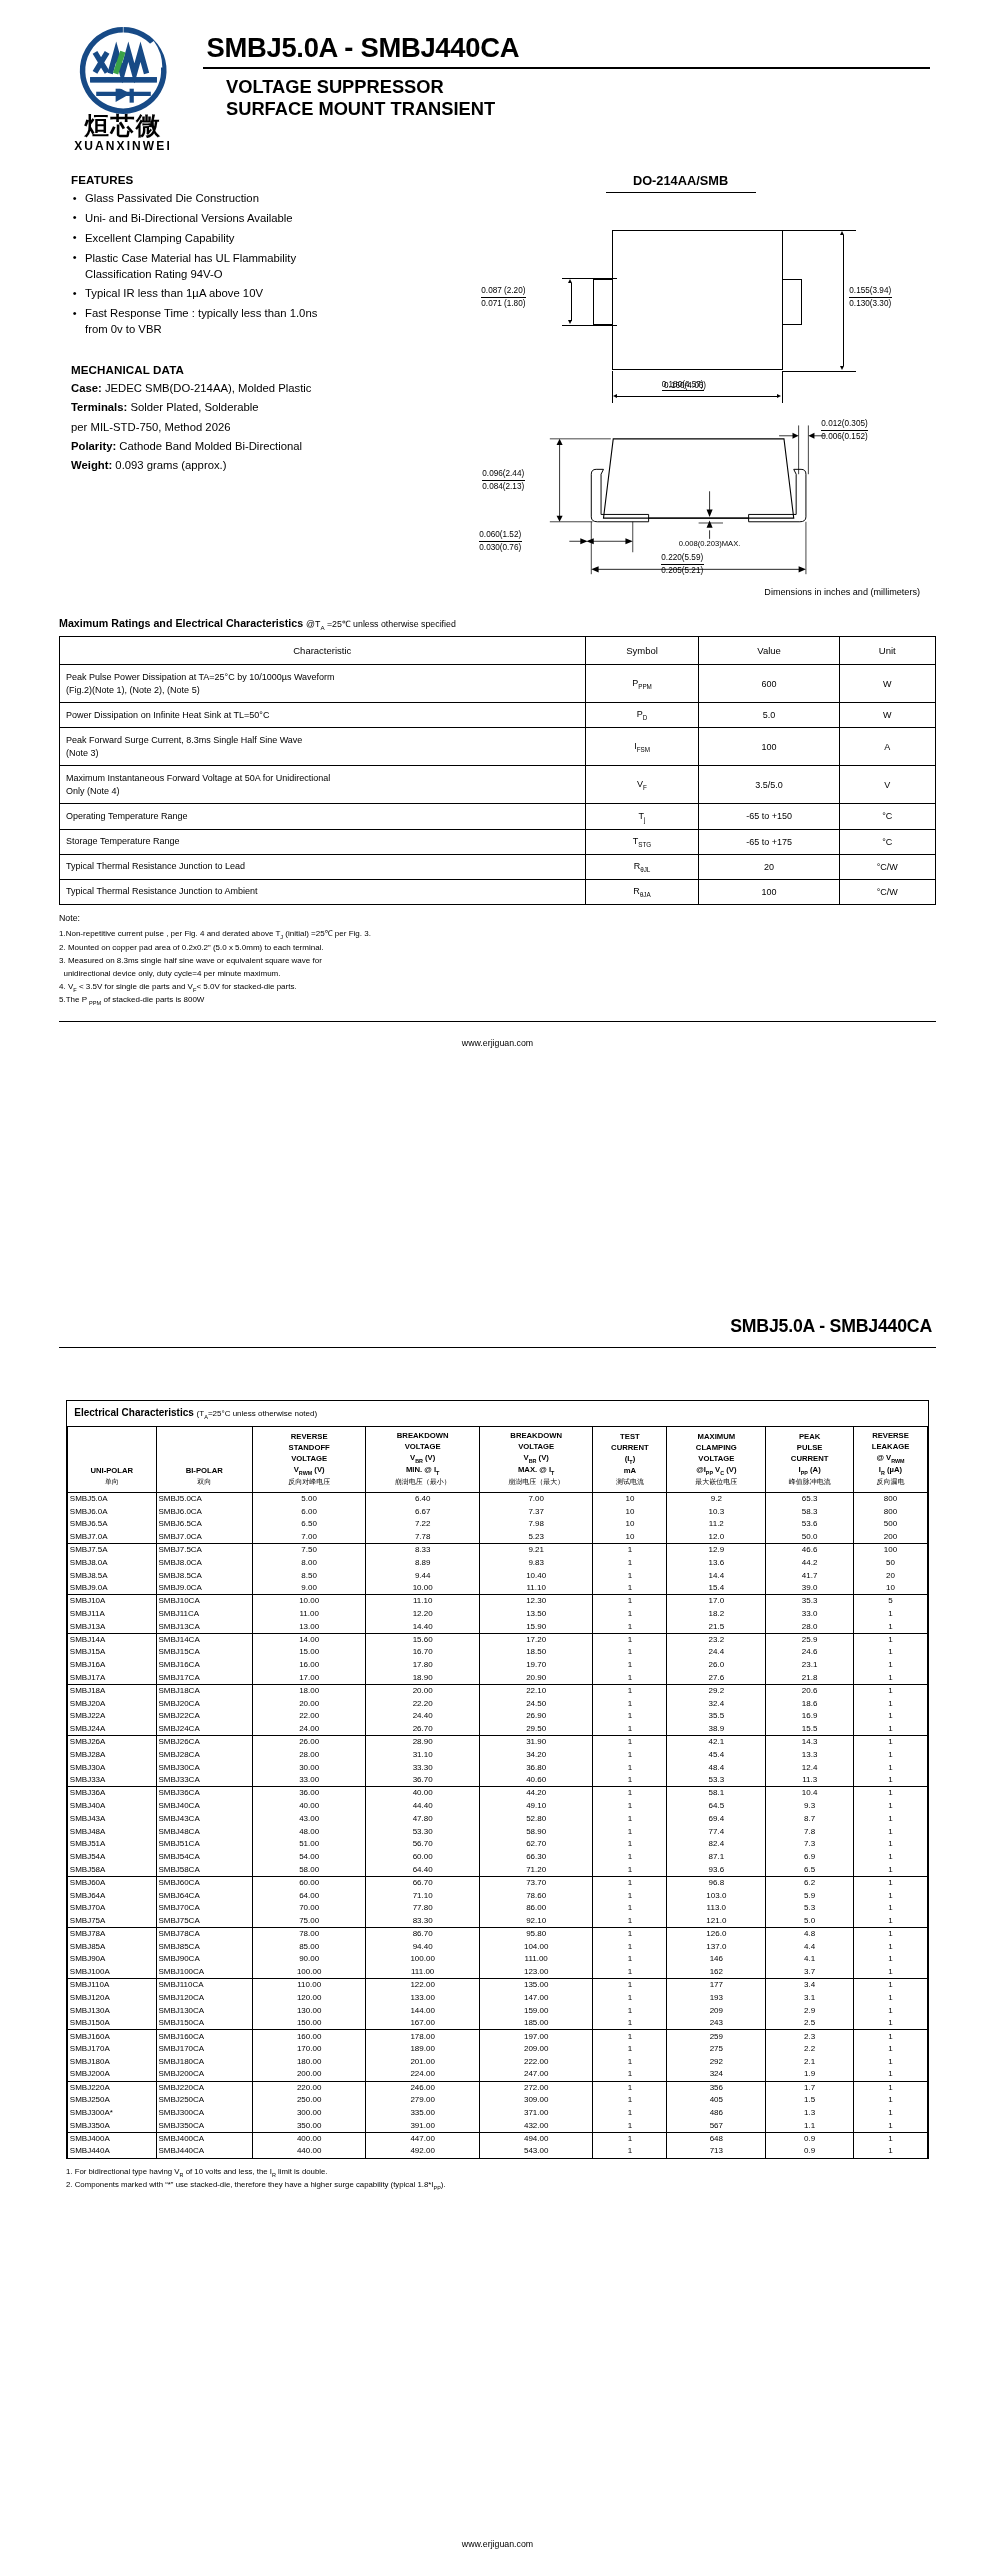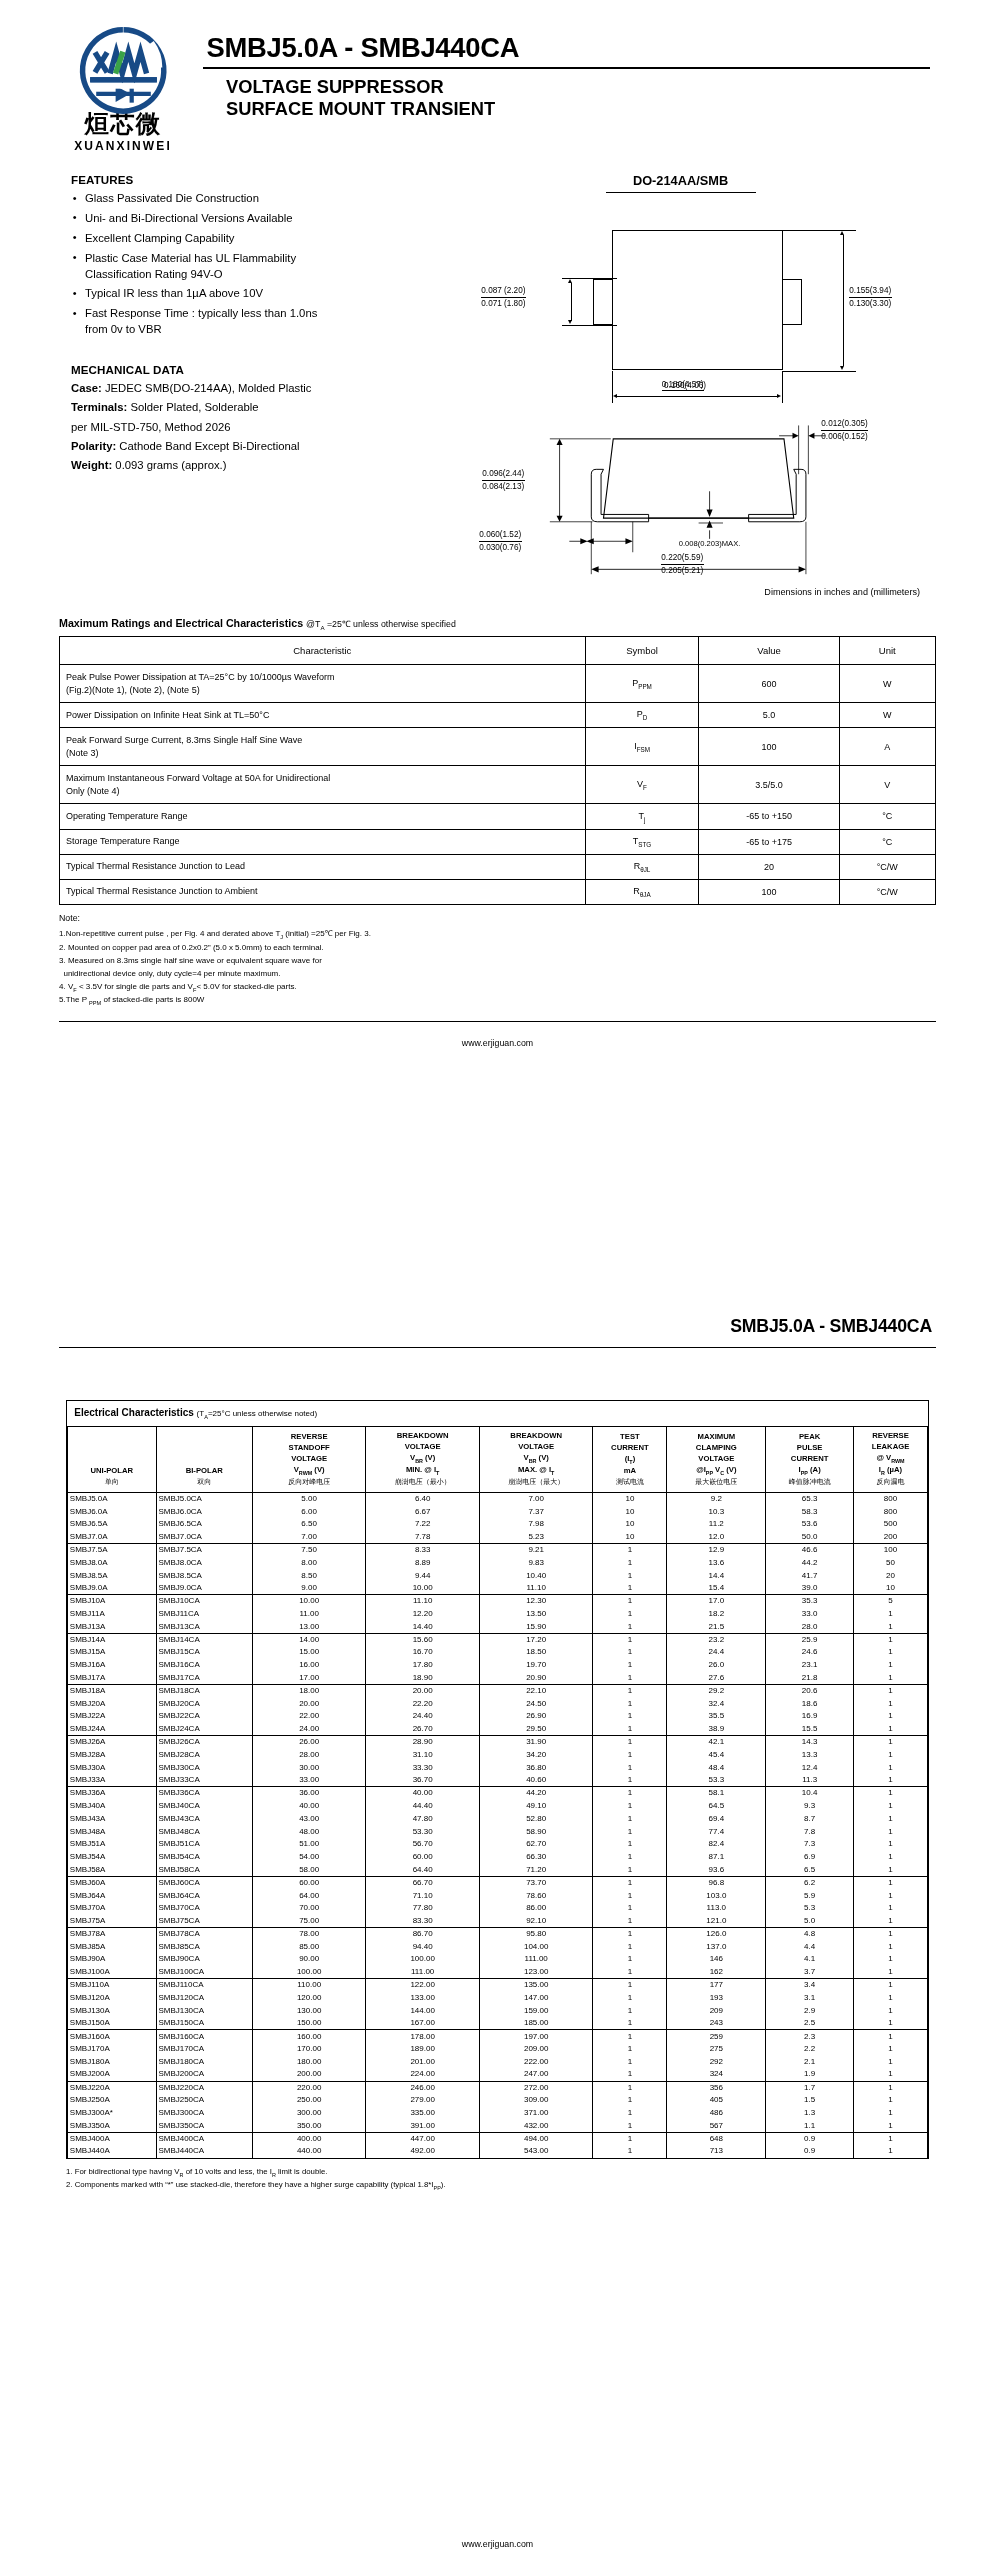--- a/index.html
+++ b/index.html
@@ -14,21 +14,21 @@
   }
   .page { position:relative; width:995px; }
 
   
   #page1 { height:1288px; padding:0; position:relative; }
 
   .hdr { display:flex; align-items:flex-start; padding:16px 59px 0 59px; }
   .logo-wrap { width:128px; flex:0 0 128px; padding-top:8.5px; }
   .logo-circle { width:91px; height:91px; margin:0 auto; position:relative; }
   .logo-cn { text-align:center; font-weight:bold; font-size:24.4px; letter-spacing:1.2px;
-             font-family:Liberation Mono, monospace; line-height:1.05; margin-top:-2.4px;}
+             font-family:Liberation Serif, serif; line-height:1.05; margin-top:-2.4px;}
   .logo-en { text-align:center; font-weight:bold; font-size:12px; letter-spacing:2.1px; margin-top:0.6px;}
 
   .title-block { flex:1; padding-left:13.4px; padding-top:17px; }
   .main-title { font-size:27.4px; font-weight:bold; letter-spacing:-0.3px; line-height:1.08; padding-left:6.1px;}
   .title-rule { border-bottom:2.4px solid #000; margin:4.3px 6.1px 0 2.4px; }
   .sub-title { font-size:18.3px; font-weight:bold; line-height:1.2; margin-top:7.3px; padding-left:25.6px; }
 
   
   .body2col { display:flex; padding:19.5px 59px 0 59px; }
   .colL { width:348px; flex:0 0 348px;margin-left:12px; }
@@ -160,21 +160,21 @@
         <li>Typical IR less than 1µA above 10V</li>
         <li>Fast Response Time : typically less than 1.0ns</li>
         <li class="cont">from 0v to VBR</li>
       </ul>
 
       <div class="mech">
         <h3 class="sec">MECHANICAL DATA</h3>
         <p><b>Case:</b> <span>JEDEC SMB(DO-214AA), Molded Plastic</span></p>
         <p><b>Terminals:</b> <span>Solder Plated, Solderable</span></p>
         <p>per MIL-STD-750, Method 2026</p>
-        <p><b>Polarity:</b> <span>Cathode Band Except Bi-Directional</span></p>
+        <p><b>Polarity:</b> <span>Cathode Band Molded Bi-Directional</span></p>
         <p><b>Weight:</b> <span>0.093 grams (approx.)</span></p>
       </div>
     </div>
 
     <div class="colR">
       <div class="pkg-title">DO-214AA/SMB</div>
       <div class="pkg-title-rule"></div>
 
       <div class="draw">
 

